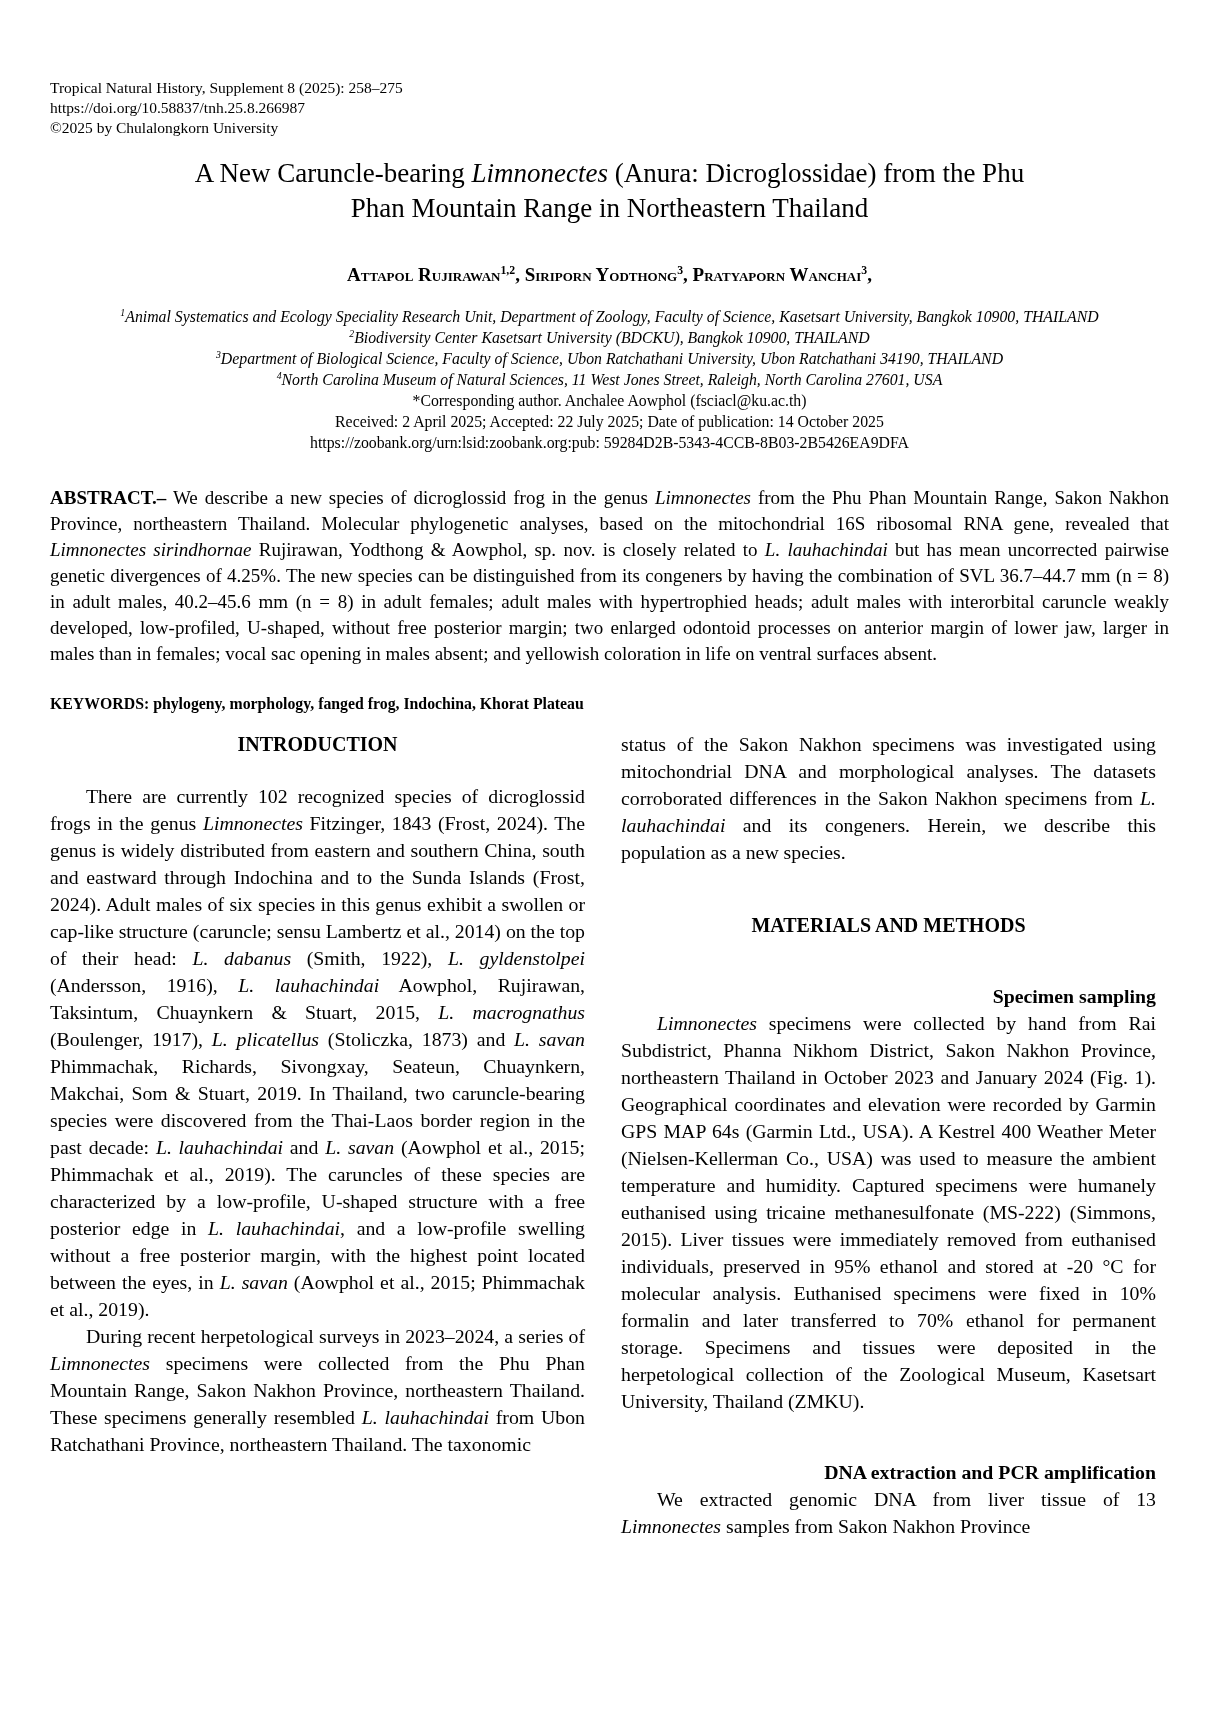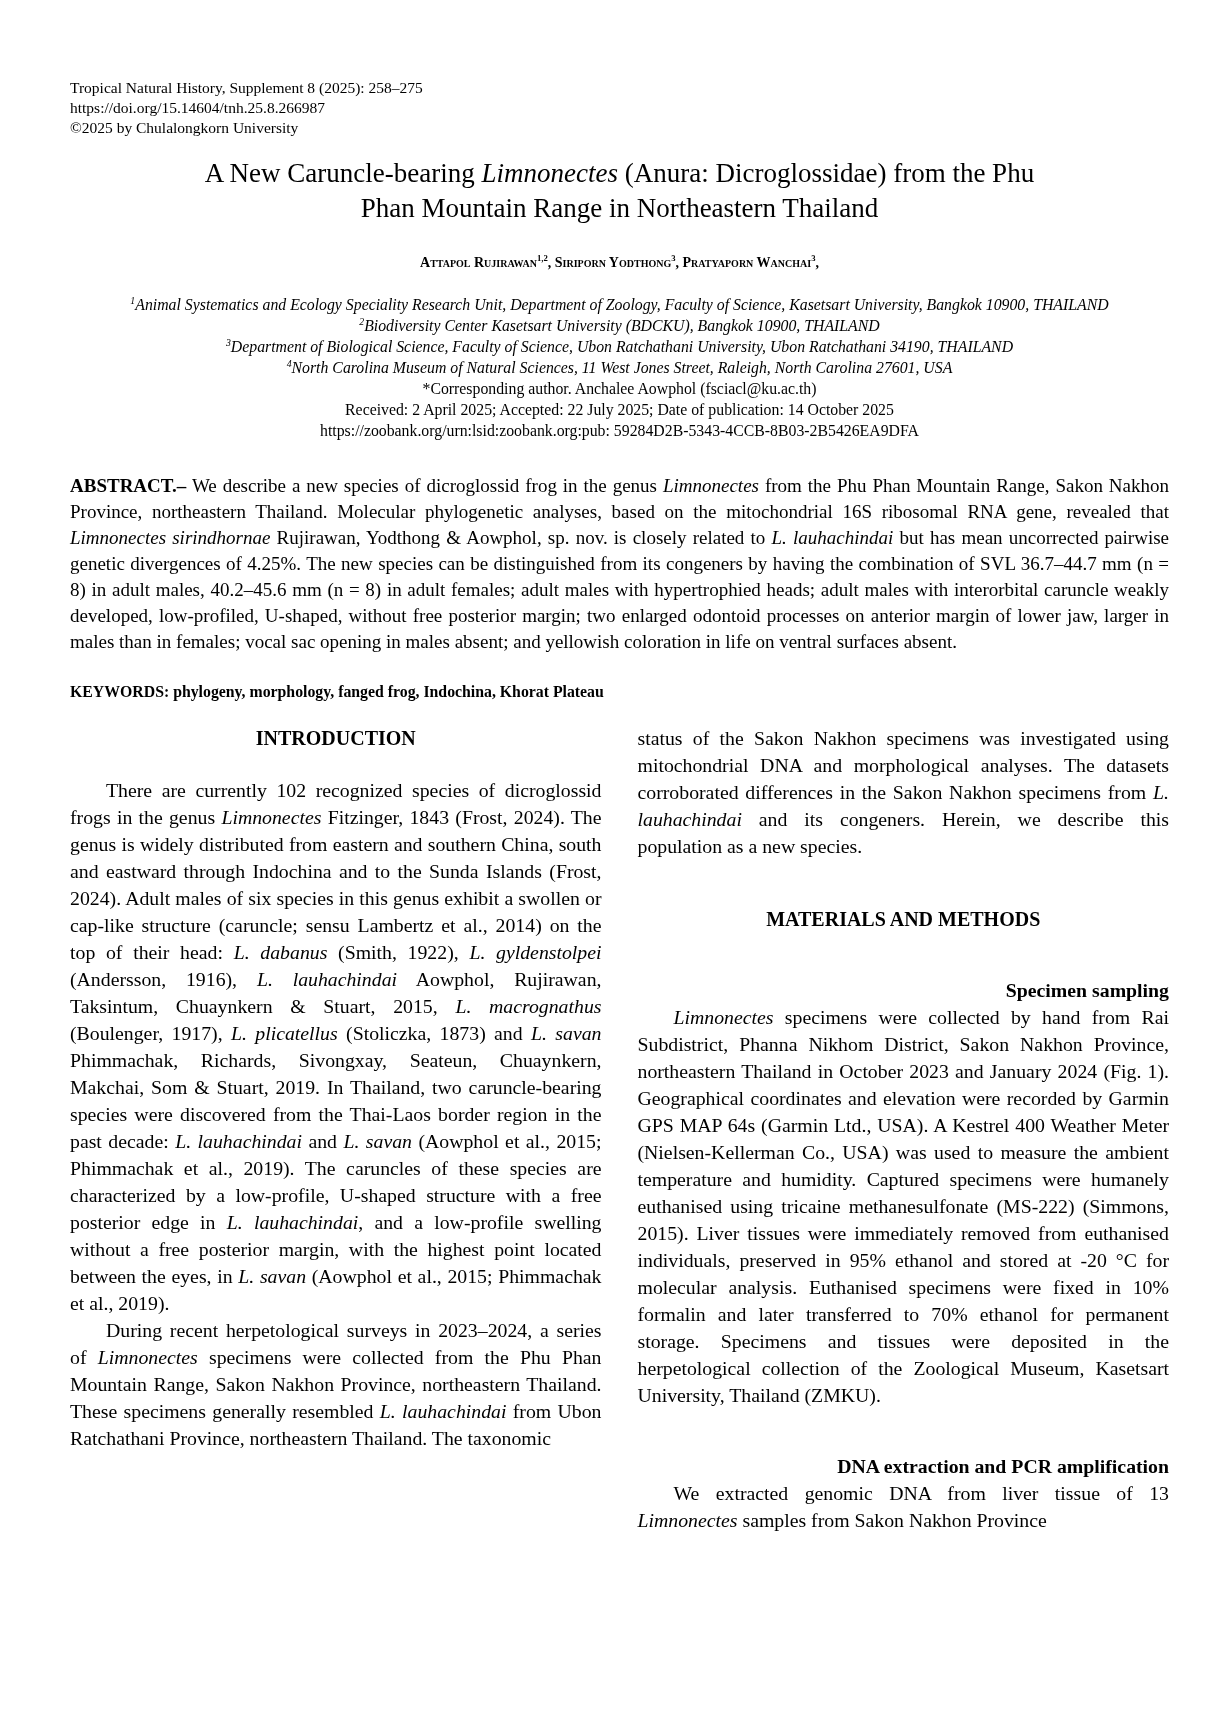--- a/index.html
+++ b/index.html
@@ -4,38 +4,38 @@
 <style>
   html, body { margin: 0; padding: 0; background: #ffffff; }
   body {
     width: 1219px; height: 1723px; overflow: hidden;
     font-family: "Liberation Serif", "DejaVu Serif", serif;
     color: #000000;
   }
   .page {
     position: relative; box-sizing: border-box;
     width: 1219px; height: 1672px;
-    padding: 78px 50px 0 70px;
+    padding: 78px 50px 0 50px;
   }
   sup { font-size: 0.62em; line-height: 0; vertical-align: super; }
 
   
   .masthead { font-size: 15.5px; line-height: 20px; }
 
   
   .title {
     margin: 18px auto 0 auto; max-width: 880px;
     font-size: 27px; line-height: 35px; font-weight: normal;
     text-align: center;
   }
 
   
   .authors {
-    margin-top: 24px; text-align: center;
-    font-size: 14px; line-height: 26px; font-weight: bold;
+    margin-top: 36px; text-align: center;
+    font-size: 19px; line-height: 26px; font-weight: bold;
     font-variant: small-caps;
   }
 
   
   .affiliations {
     margin: 18px auto 0 auto; max-width: 980px;
     text-align: center; font-size: 15.8px; line-height: 21px;
     font-style: italic;
   }
   .affiliations .note { font-style: normal; }
@@ -45,40 +45,40 @@
     margin-top: 32px; text-align: justify;
     font-size: 19px; line-height: 26px;
   }
   .keywords {
     margin-top: 26px; font-size: 15.8px; line-height: 22px;
     font-weight: normal;
   }
 
   
   .columns {
-    margin-top: 22px; display: flex; gap: 36px;
+    margin-top: 16px; display: flex; gap: 36px;
   }
   .col { width: 535px; font-size: 19.8px; line-height: 27px; text-align: justify; }
   .sec-heading {
     text-align: center; font-weight: bold; font-size: 20px;
     margin: 0 0 25px 0;
   }
   .sec-heading.mid { margin-top: 46px; }
   .sub-heading { font-weight: bold; text-align: right; margin-top: 44px; }
   .para { margin: 0; }
   .para.indent { text-indent: 36px; }
 </style>
 </head>
 <body>
 
 <div class="page">
 
   <div class="masthead">
     <div>Tropical Natural History, Supplement 8 (2025): 258–275</div>
-    <div>https://doi.org/15.14604/tnh.25.8.266987</div>
+    <div>https://doi.org/10.58837/tnh.25.8.266987</div>
     <div>©2025 by Chulalongkorn University</div>
   </div>
 
   <h1 class="title">A New Caruncle-bearing <i>Limnonectes</i> (Anura: Dicroglossidae) from the Phu Phan Mountain Range in Northeastern Thailand</h1>
 
   <div class="authors">
     <div>Attapol Rujirawan<sup>1,2</sup>, Siriporn Yodthong<sup>3</sup>, Pratyaporn Wanchai<sup>3</sup>,</div>
   </div>
 
   <div class="affiliations">

